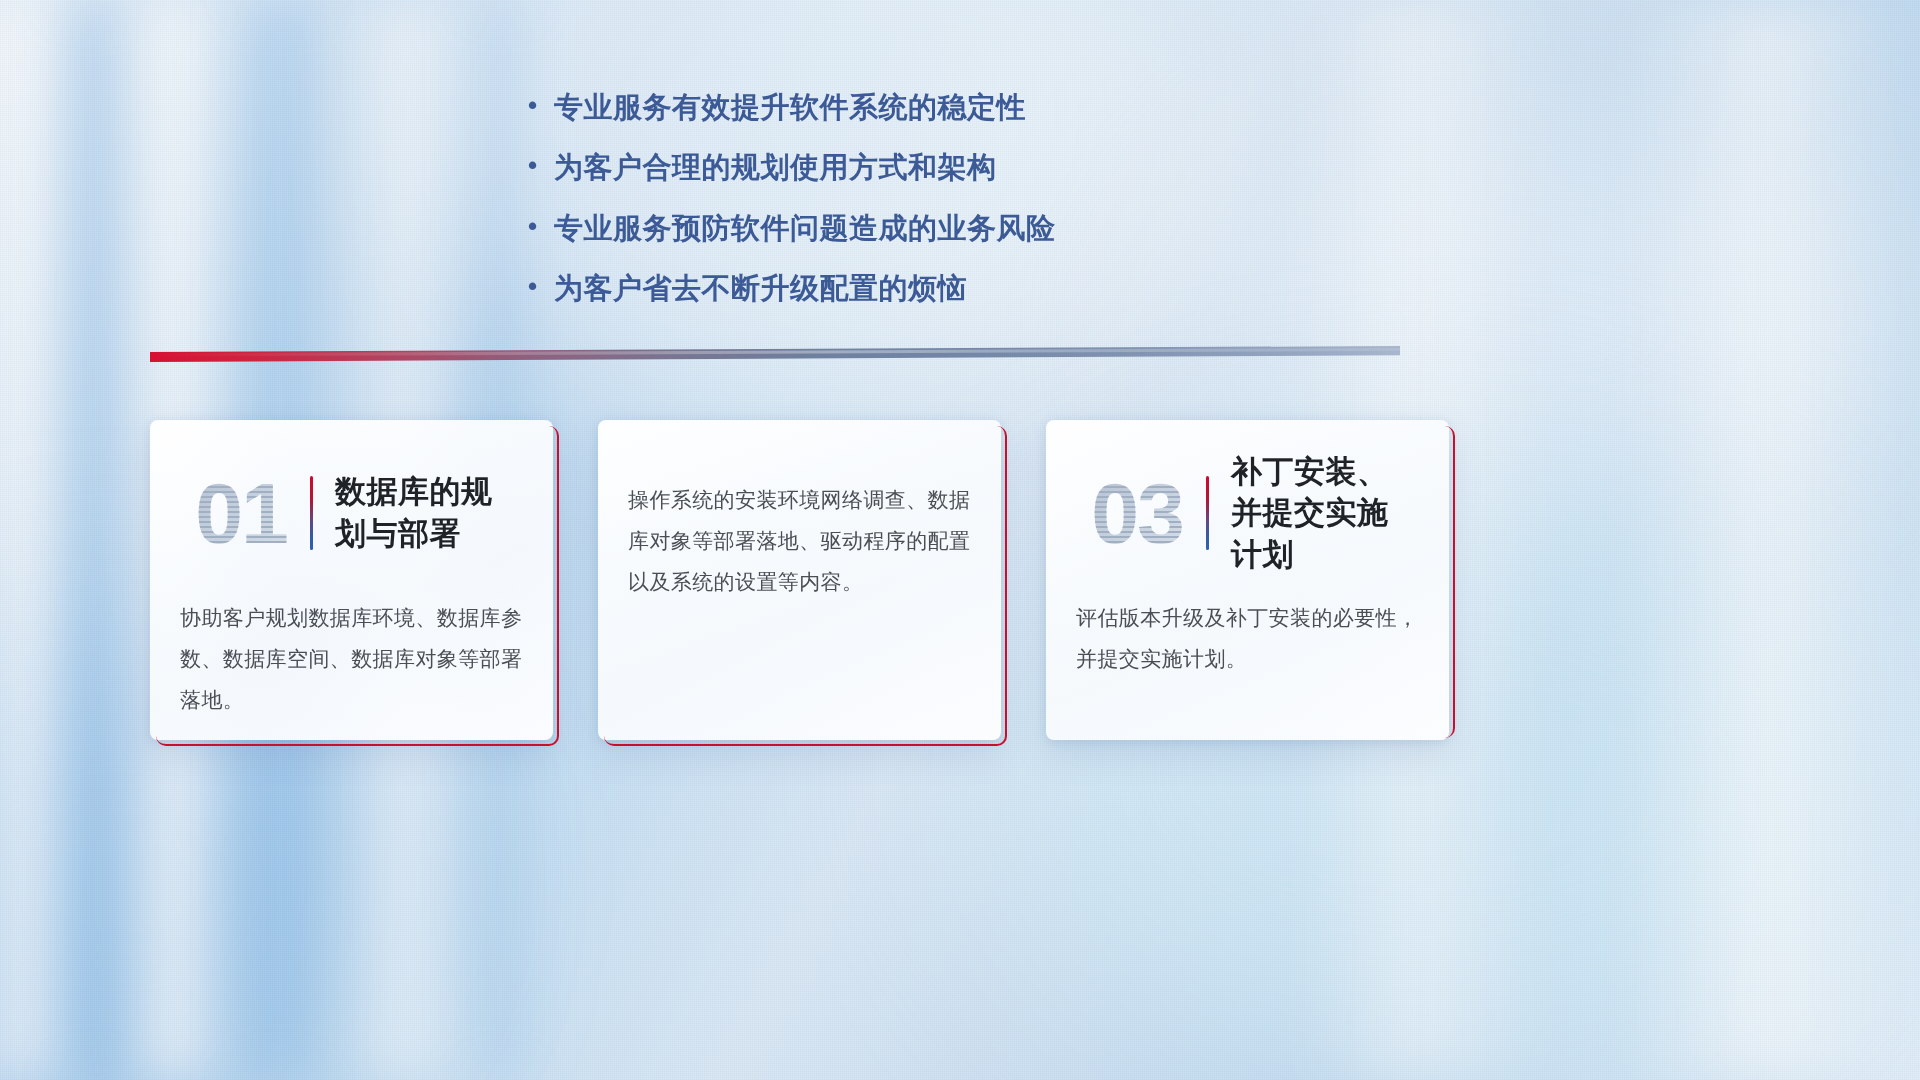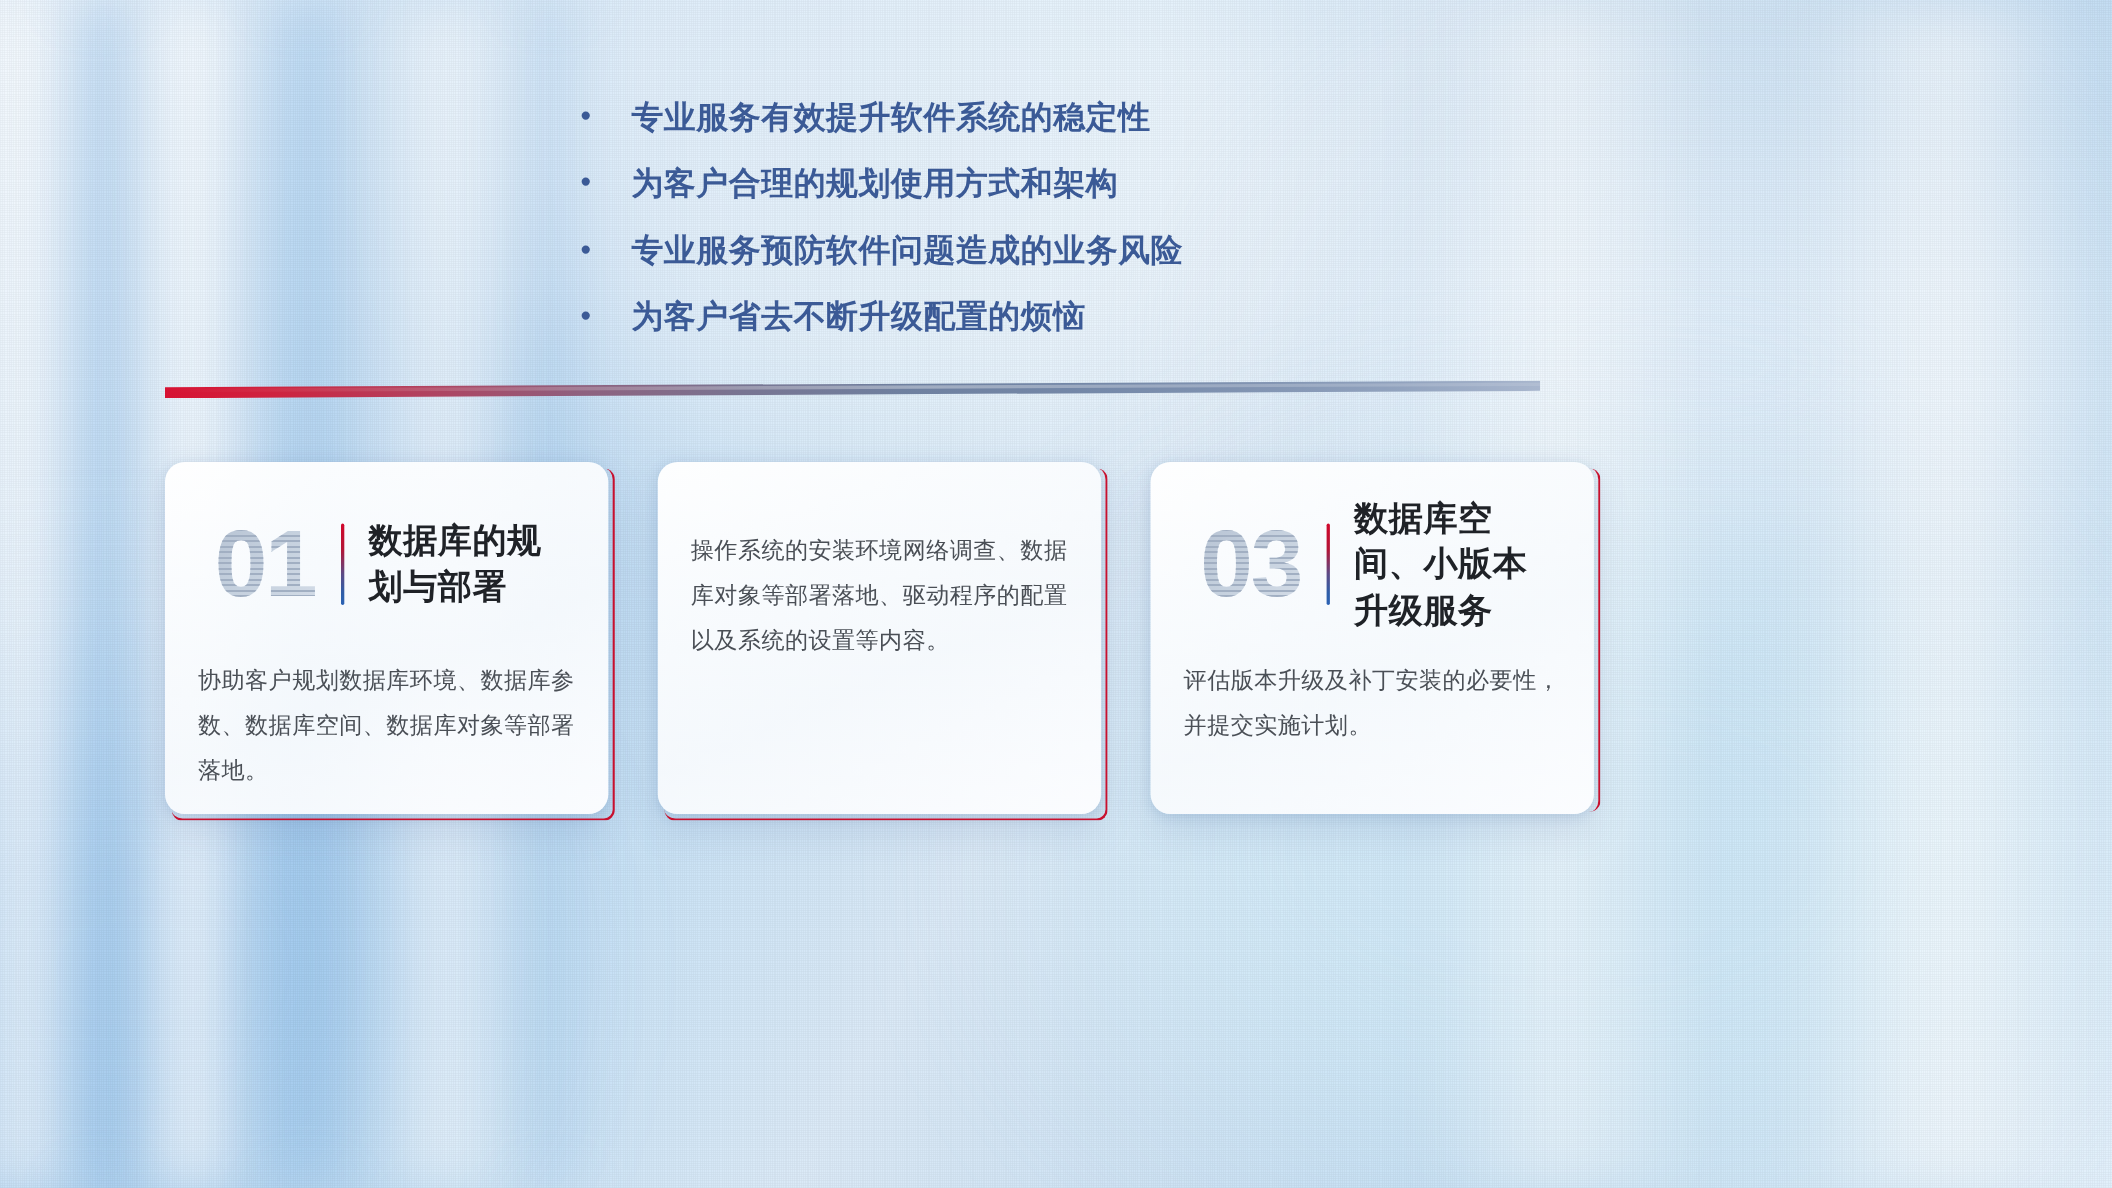--- a/index.html
+++ b/index.html
@@ -54,21 +54,21 @@
     font-weight:700;
     letter-spacing:.5px;
     line-height:1.32;
   }
   .bullet .dot{
     width:26px;flex:0 0 26px;
     text-align:left;
     font-size:26px;line-height:1.35;
     color:#3b5a96;
   }
-  .bullet .btext{flex:1 1 auto;margin-left:20px;}
+  .bullet .btext{flex:1 1 auto;}
 
   
   #divider{
     position:absolute;left:150px;top:346px;width:1250px;height:16px;
   }
   #divider .wedge{
     position:absolute;left:0;top:0;width:100%;height:100%;
     background:linear-gradient(90deg,
       #d6082a 0%, #cf1c38 8%, #b23a57 18%,
       #8d5b79 30%, #74708e 42%, #6a7c9c 54%,
@@ -84,21 +84,21 @@
 
   
   #cards{
     position:absolute;left:150px;top:420px;
     width:1300px;height:325px;
     display:flex;gap:45px;
   }
   .card{
     position:relative;
     width:403px;height:320px;
-    border-radius:18px;
+    border-radius:8px;
     background:
       linear-gradient(157deg,
         rgba(255,255,255,.97) 0%,
         rgba(250,252,254,.96) 30%,
         rgba(247,250,253,.95) 58%,
         rgba(252,253,255,.97) 100%);
     box-shadow:
       0 2px 10px rgba(90,125,170,.18),
       0 14px 34px rgba(80,115,165,.16);
     overflow:visible;
@@ -232,20 +232,20 @@
       <div class="card-inner">
         <div class="card-body">操作系统的安装环境网络调查、数据库对象等部署落地、驱动程序的配置以及系统的设置等内容。</div>
       </div>
     </div>
 
     <div class="card no-bottom">
       <div class="card-inner">
         <div class="card-head">
           <div class="ghost-num">03</div>
           <div class="accent-bar"></div>
-          <div class="card-title">数据库空间、小版本升级服务</div>
+          <div class="card-title">补丁安装、并提交实施计划</div>
         </div>
         <div class="card-body">评估版本升级及补丁安装的必要性，并提交实施计划。</div>
       </div>
     </div>
 
   </div>
 </div>
 
 </body></html>

